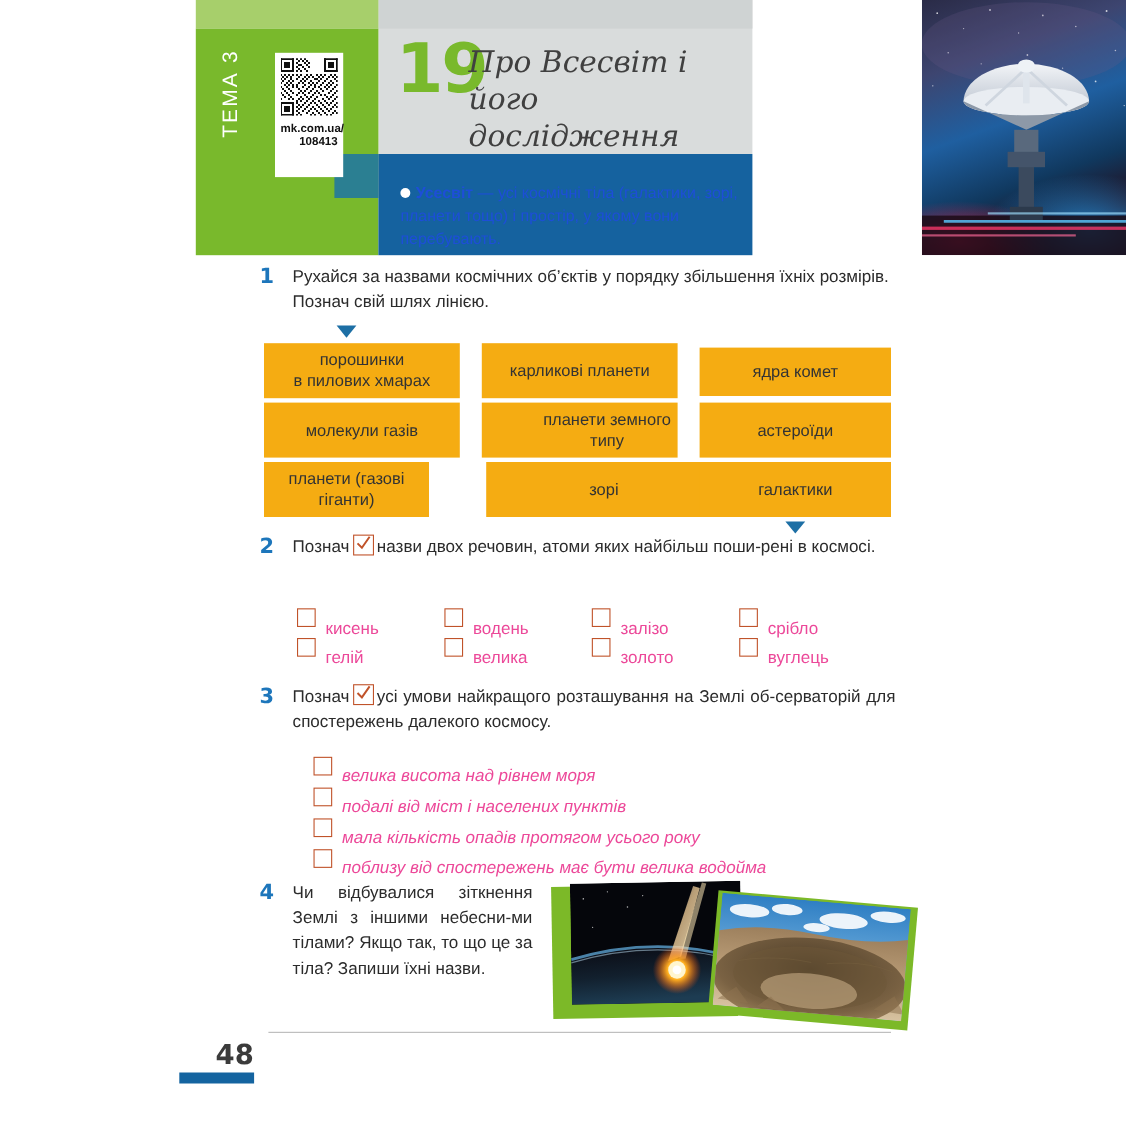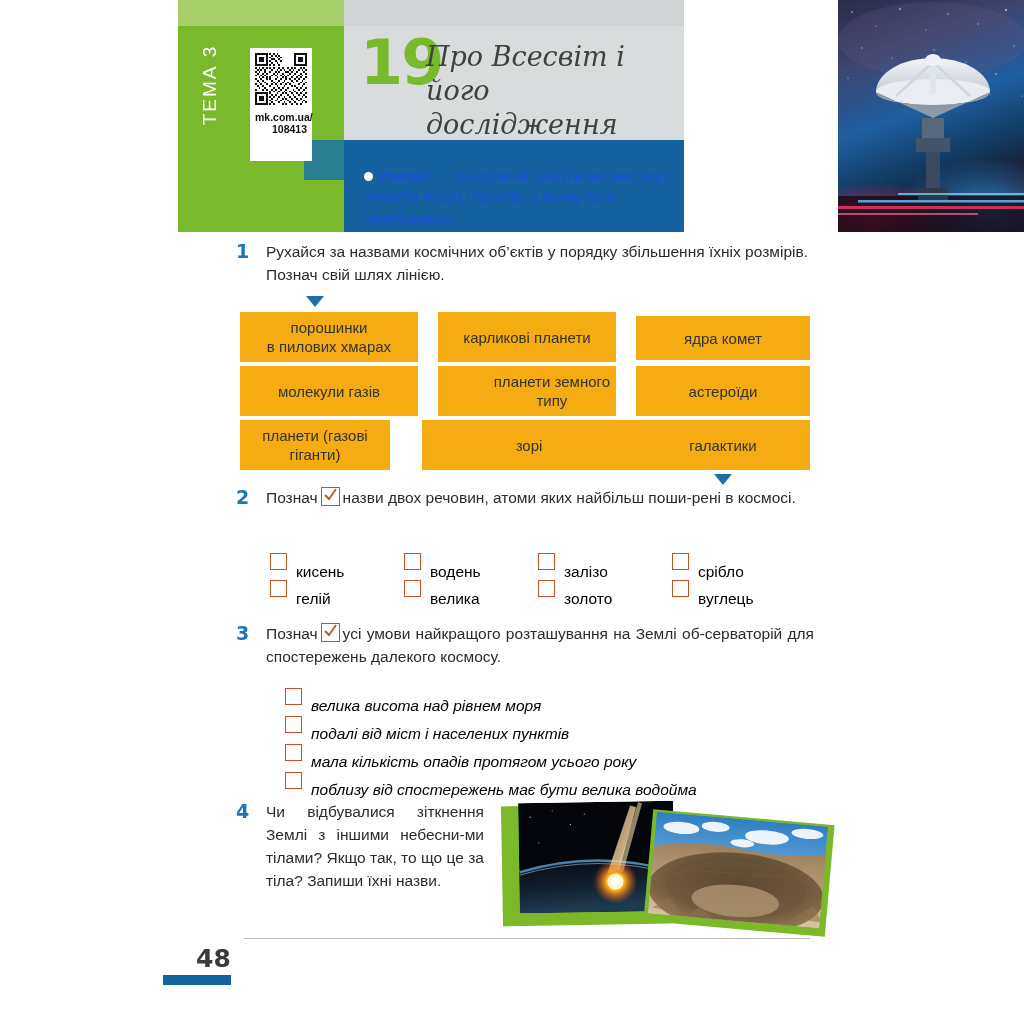--- a/index.html
+++ b/index.html
@@ -110,21 +110,21 @@
   }
   .chkmark-inline svg{position:absolute;left:1px;top:0px;}
 
   .opts2{position:absolute;left:270px;top:548px;width:560px;}
   .opt-col{position:absolute;}
   .opt{display:flex;align-items:center;height:27px;}
   .cbox{
     width:17px;height:17px;border:1.6px solid #c0532a;background:#fff;
     box-sizing:border-box;flex:0 0 auto;margin-right:9px;
   }
-  .opt-label{font-size:15.5px;color:#000000;margin-top:20px;}
+  .opt-label{font-size:15.5px;color:#ec4899;margin-top:20px;}
 
   
   #task3{left:238px;top:622px;width:576px;}
   #task3 .tasknum{left:-2px;top:0;}
   #task3 .taskbody{margin-left:28px;}
 
   .opts3{position:absolute;left:285px;top:682px;width:540px;font-style:italic;}
   .opt3{display:flex;align-items:center;height:28px;}
 
   
@@ -501,21 +501,21 @@
         <span style="white-space:pre-line">планети земного
 типу</span>
       </div>
     <div class="gbox" style="left:396px;top:54px;width:174px;height:50px;">
         <span style="white-space:pre-line">астероїди</span>
       </div>
     <div class="gbox" style="left:0px;top:108px;width:150px;height:50px;">
         <span style="white-space:pre-line">планети (газові
 гіганти)</span>
       </div>
-    <div class="gbox" style="left:182px;top:108px;width:214px;height:50px;">
+    <div class="gbox" style="left:202px;top:108px;width:214px;height:50px;">
         <span style="white-space:pre-line">зорі</span>
       </div>
     <div class="gbox" style="left:396px;top:108px;width:174px;height:50px;">
         <span style="white-space:pre-line">галактики</span>
       </div>
     <div class="arrow-down" style="left:474px;top:162px;"></div>
   </div>
 
   <div class="task" id="task2">
     <div class="tasknum">2</div>

